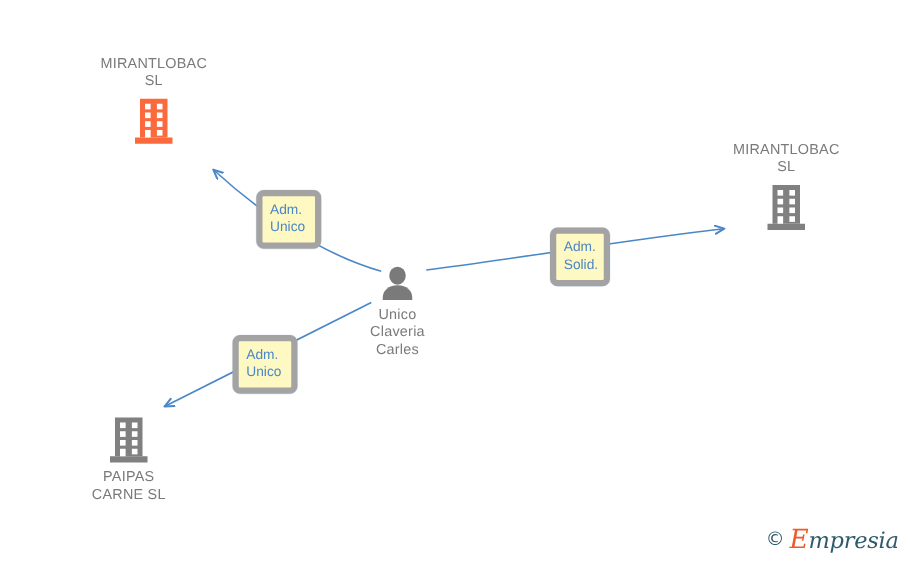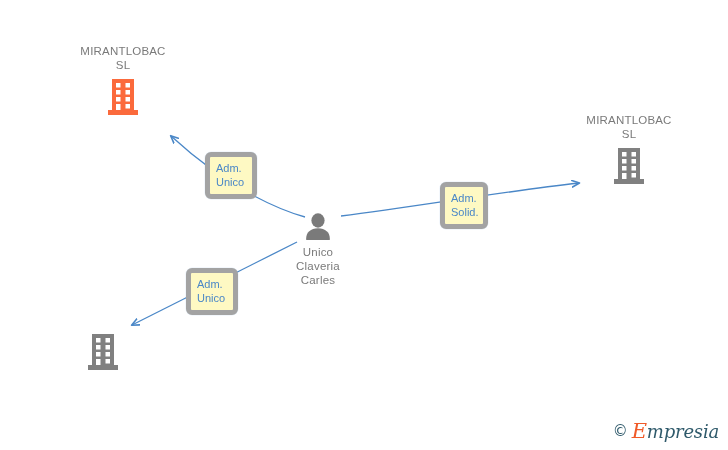--- a/index.html
+++ b/index.html
@@ -183,20 +183,22 @@
           <rect x="19.5" y="6" width="4.5" height="4.5"></rect>
           <rect x="10" y="13" width="4.5" height="4.5"></rect>
           <rect x="19.5" y="13" width="4.5" height="4.5"></rect>
           <rect x="10" y="20" width="4.5" height="4.5"></rect>
           <rect x="19.5" y="20" width="4.5" height="4.5"></rect>
           <rect x="10" y="27" width="4.5" height="6"></rect>
           <rect x="19.5" y="27" width="4.5" height="4.5"></rect>
         </g>
       </svg>
     </div>
+    <div class="node-label node-label-below">PAIPAS
+CARNE SL</div>
   </div>
 
   <div class="node" style="left:243px; top:212px;">
     <div class="node-icon">
       <svg width="30" height="30" viewBox="0 0 30 30" xmlns="http://www.w3.org/2000/svg">
         <g fill="#7a7a7a">
           <ellipse cx="15" cy="8.5" rx="6.6" ry="7.2"></ellipse>
           <path d="M15,16.2 C7.6,16.2 3.2,20.6 3.2,26.2 L3.2,28 L26.8,28 L26.8,26.2
                    C26.8,20.6 22.4,16.2 15,16.2 Z"></path>
         </g>

